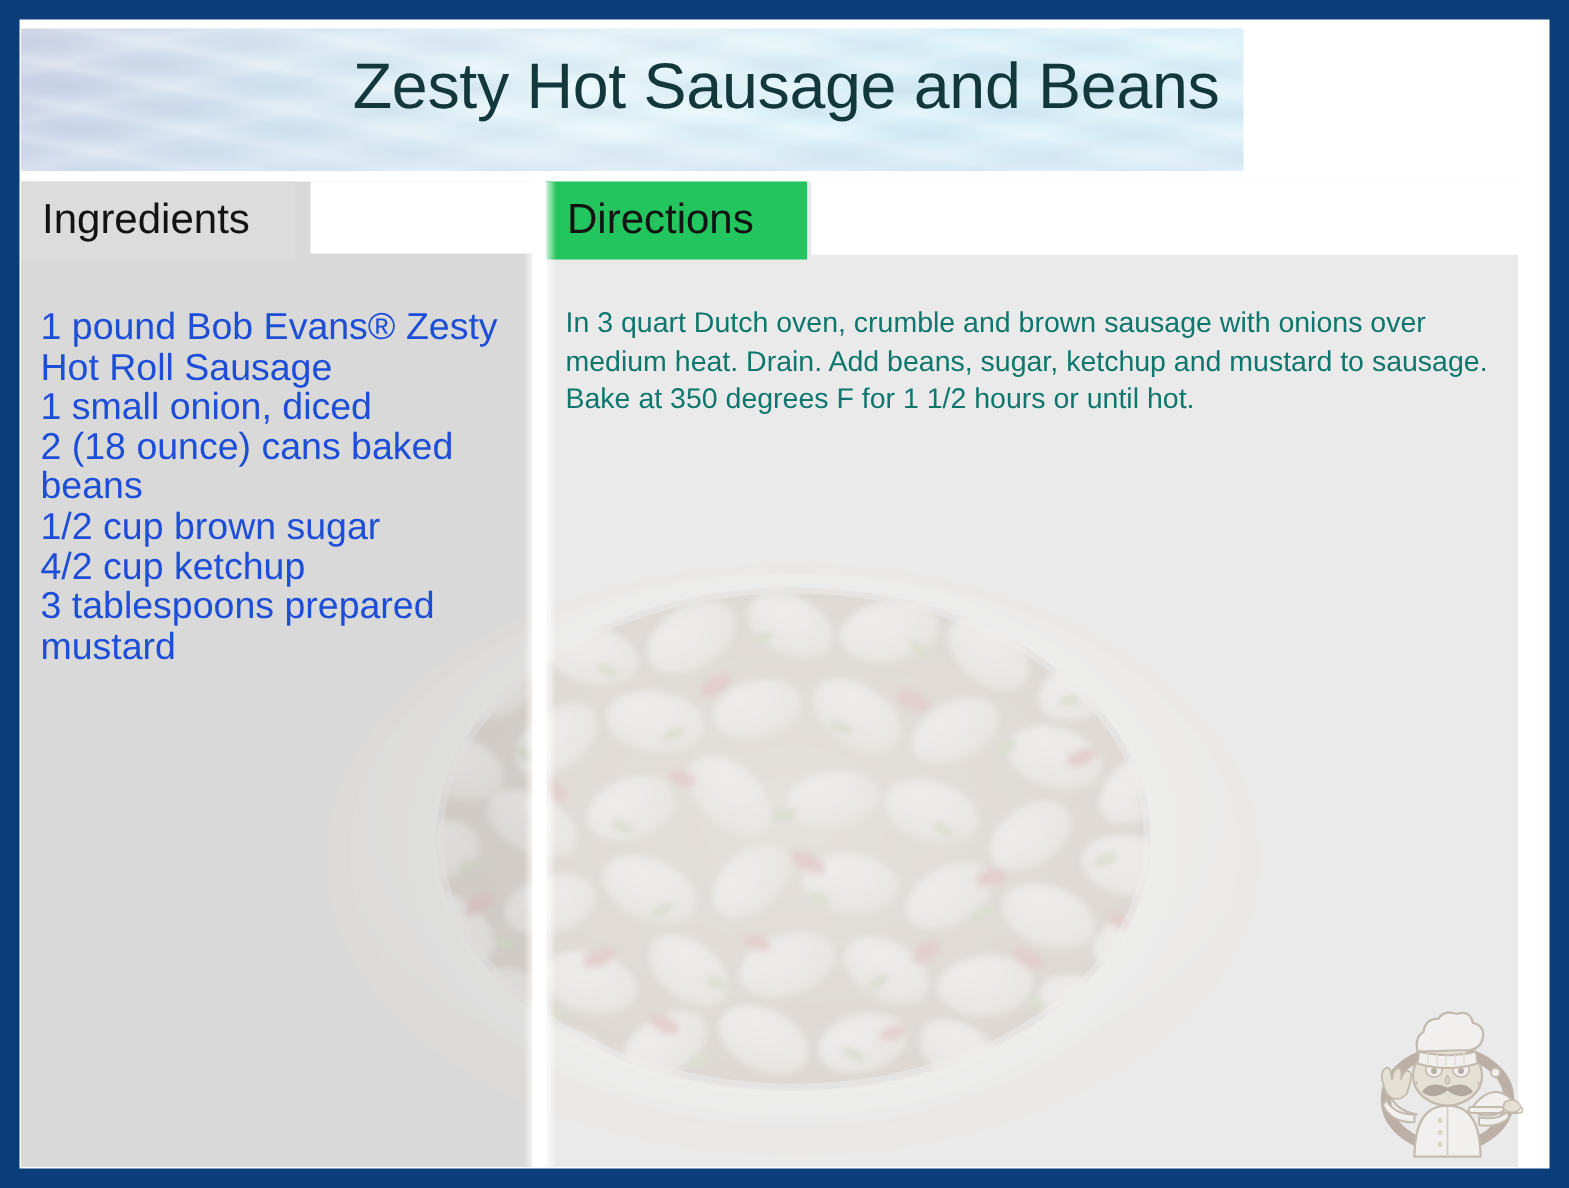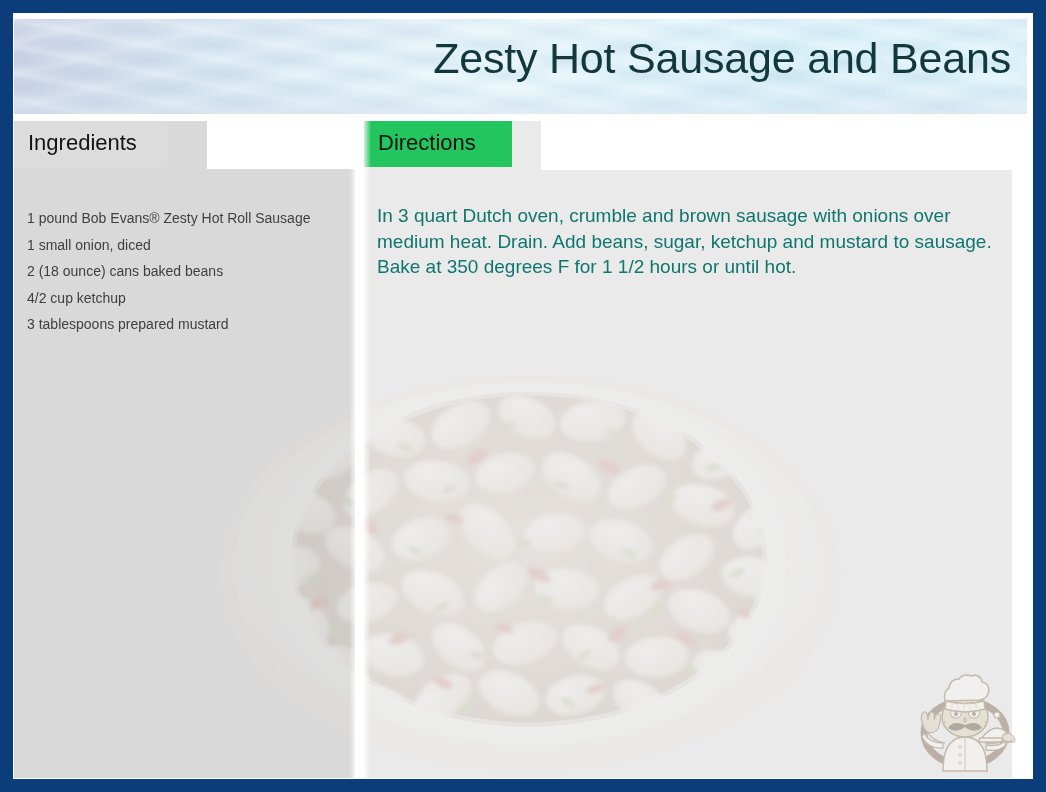--- a/index.html
+++ b/index.html
@@ -29,21 +29,21 @@
     height: 766px;
     background: #ffffff;
     overflow: hidden;
   }
 
   
   #banner {
     position: absolute;
     left: 1px;
     top: 6px;
-    width: 1013px;
+    width: 815px;
     height: 95px;
     background:
       linear-gradient(100deg,
         rgba(255,255,255,0.00) 0%,
         rgba(255,255,255,0.35) 48%,
         rgba(255,255,255,0.00) 100%),
       linear-gradient(125deg, #ccd2e6 0%, #cfe3f0 22%, #d8f2f8 48%, #cfeef8 72%, #dff4fa 100%);
     overflow: hidden;
   }
   .hatch {
@@ -115,21 +115,21 @@
     width: 648px;
     height: 657px;
     background: #eaeaea;
   }
   .tab {
     position: absolute;
     left: 0;
     top: 0;
     background: #e3e3e3;
     color: #131313;
-    font-size: 22px;
+    font-size: 28px;
     line-height: 1;
     padding: 11px 30px 13px 14px;
     box-sizing: border-box;
     white-space: nowrap;
   }
   #left-panel .tab { background: #dcdcdc; }
   #right-panel .tab {
     background: #22c55e;
     padding-left: 14px;
     padding-right: 36px;
@@ -150,23 +150,23 @@
     height: 49px;
     background: #ffffff;
   }
 
   
   #ingredients-list {
     position: absolute;
     left: 13px;
     top: 84px;
     width: 320px;
-    font-size: 14px;
+    font-size: 25px;
     line-height: 26.6px;
-    color: #404040;
+    color: #1d4ed8;
   }
   #ingredients-list .line { white-space: normal; }
   #directions-text {
     position: absolute;
     left: 13px;
     top: 82px;
     width: 632px;
     font-size: 19px;
     line-height: 25.5px;
     color: #0f766e;
@@ -230,20 +230,21 @@
       <div id="title">Zesty Hot Sausage and Beans</div>
     </div>
 
     <div id="left-panel">
       <div class="tab-gap-left"></div>
       <div class="tab">Ingredients</div>
       <div id="ingredients-list">
         <div class="line">1 pound Bob Evans® Zesty Hot Roll Sausage</div>
         <div class="line">1 small onion, diced</div>
         <div class="line">2 (18 ounce) cans baked beans</div>
+        <div class="line">1/2 cup brown sugar</div>
         <div class="line">4/2 cup ketchup</div>
         <div class="line">3 tablespoons prepared mustard</div>
       </div>
     </div>
 
     <div id="right-panel">
       <div class="tab-gap-right"></div>
       <div class="tab">Directions</div>
       <div id="directions-text">In 3 quart Dutch oven, crumble and brown sausage with onions over medium heat. Drain. Add beans, sugar, ketchup and mustard to sausage. Bake at 350 degrees F for 1 1/2 hours or until hot.</div>
     </div>

